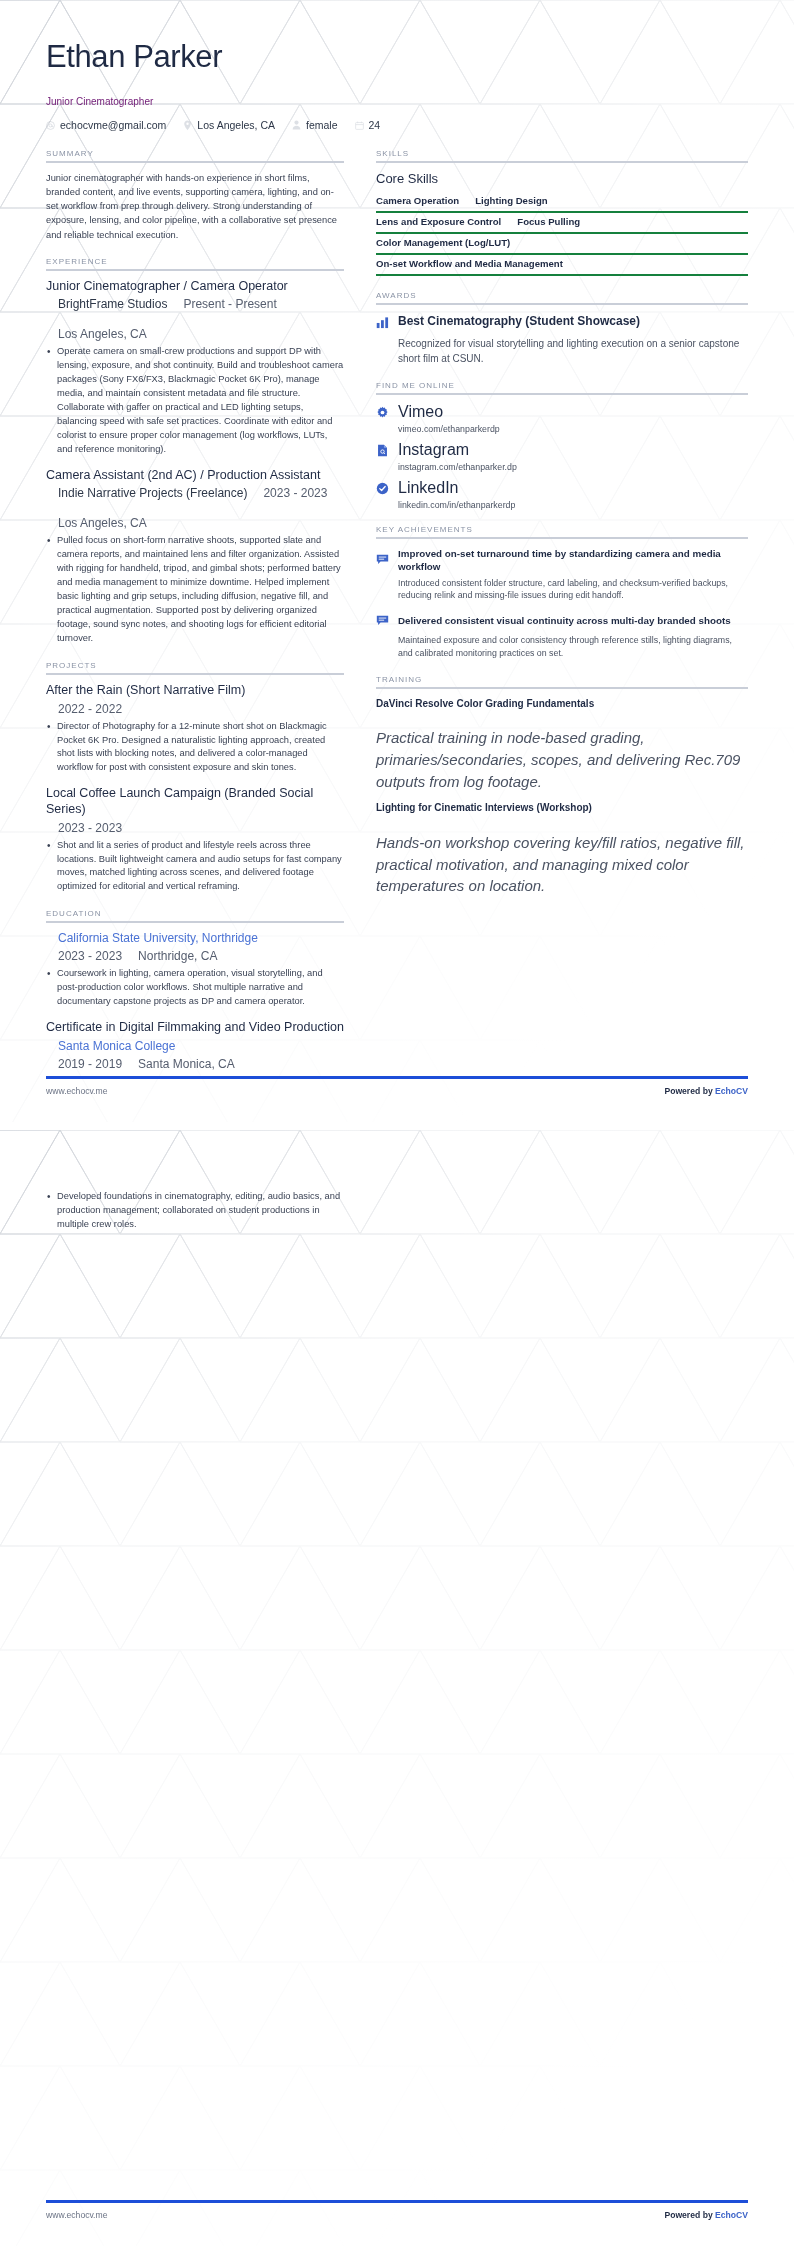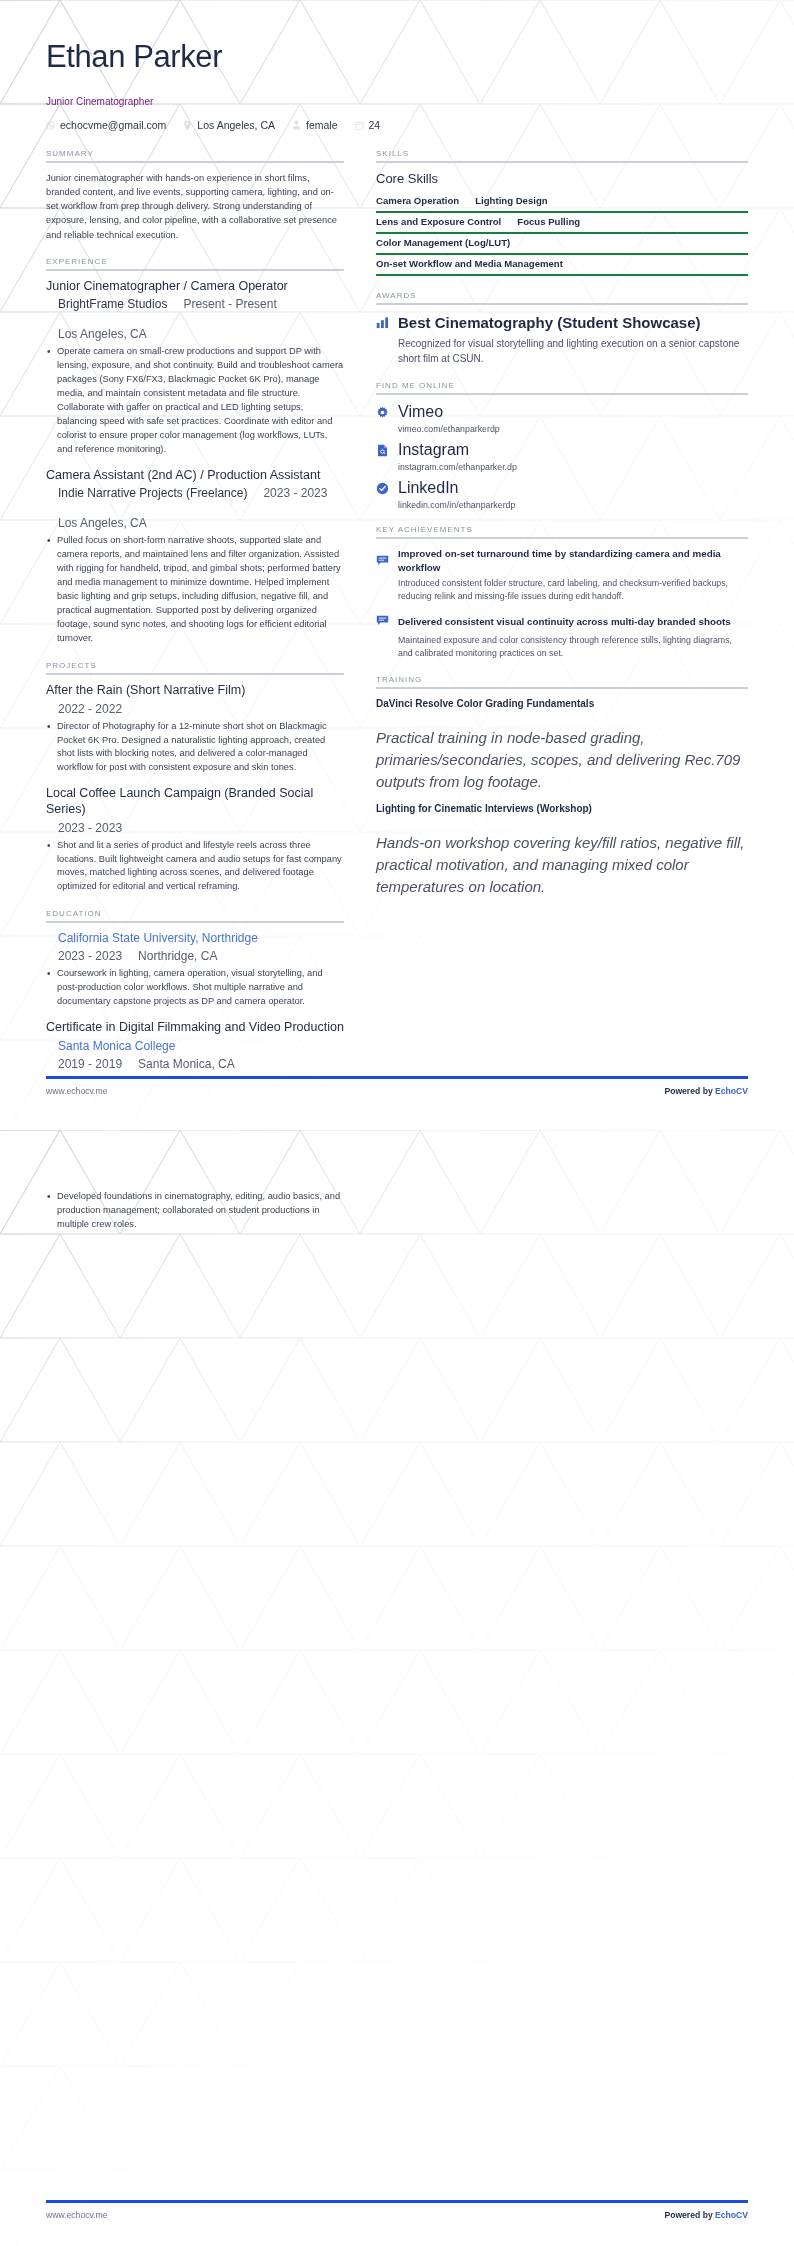--- a/index.html
+++ b/index.html
@@ -149,21 +149,21 @@
     padding: 3px 0 5px 0;
     border-bottom: 2px solid #15803d;
     display: flex;
     gap: 16px;
   }
   .skill-row:last-child { }
 
   .award-item { display: flex; gap: 8px; margin-bottom: 4px; }
   .award-ico { flex: none; width: 14px; padding-top: 2px; }
   .award-title {
-    font-size: 15px;
+    font-size: 12px;
     font-weight: bold;
     color: #1f2a44;
     line-height: 1.35;
   }
   .award-desc {
     font-size: 10px;
     color: #4a5262;
     line-height: 1.45;
     margin-left: 22px;
     margin-top: 2px;

